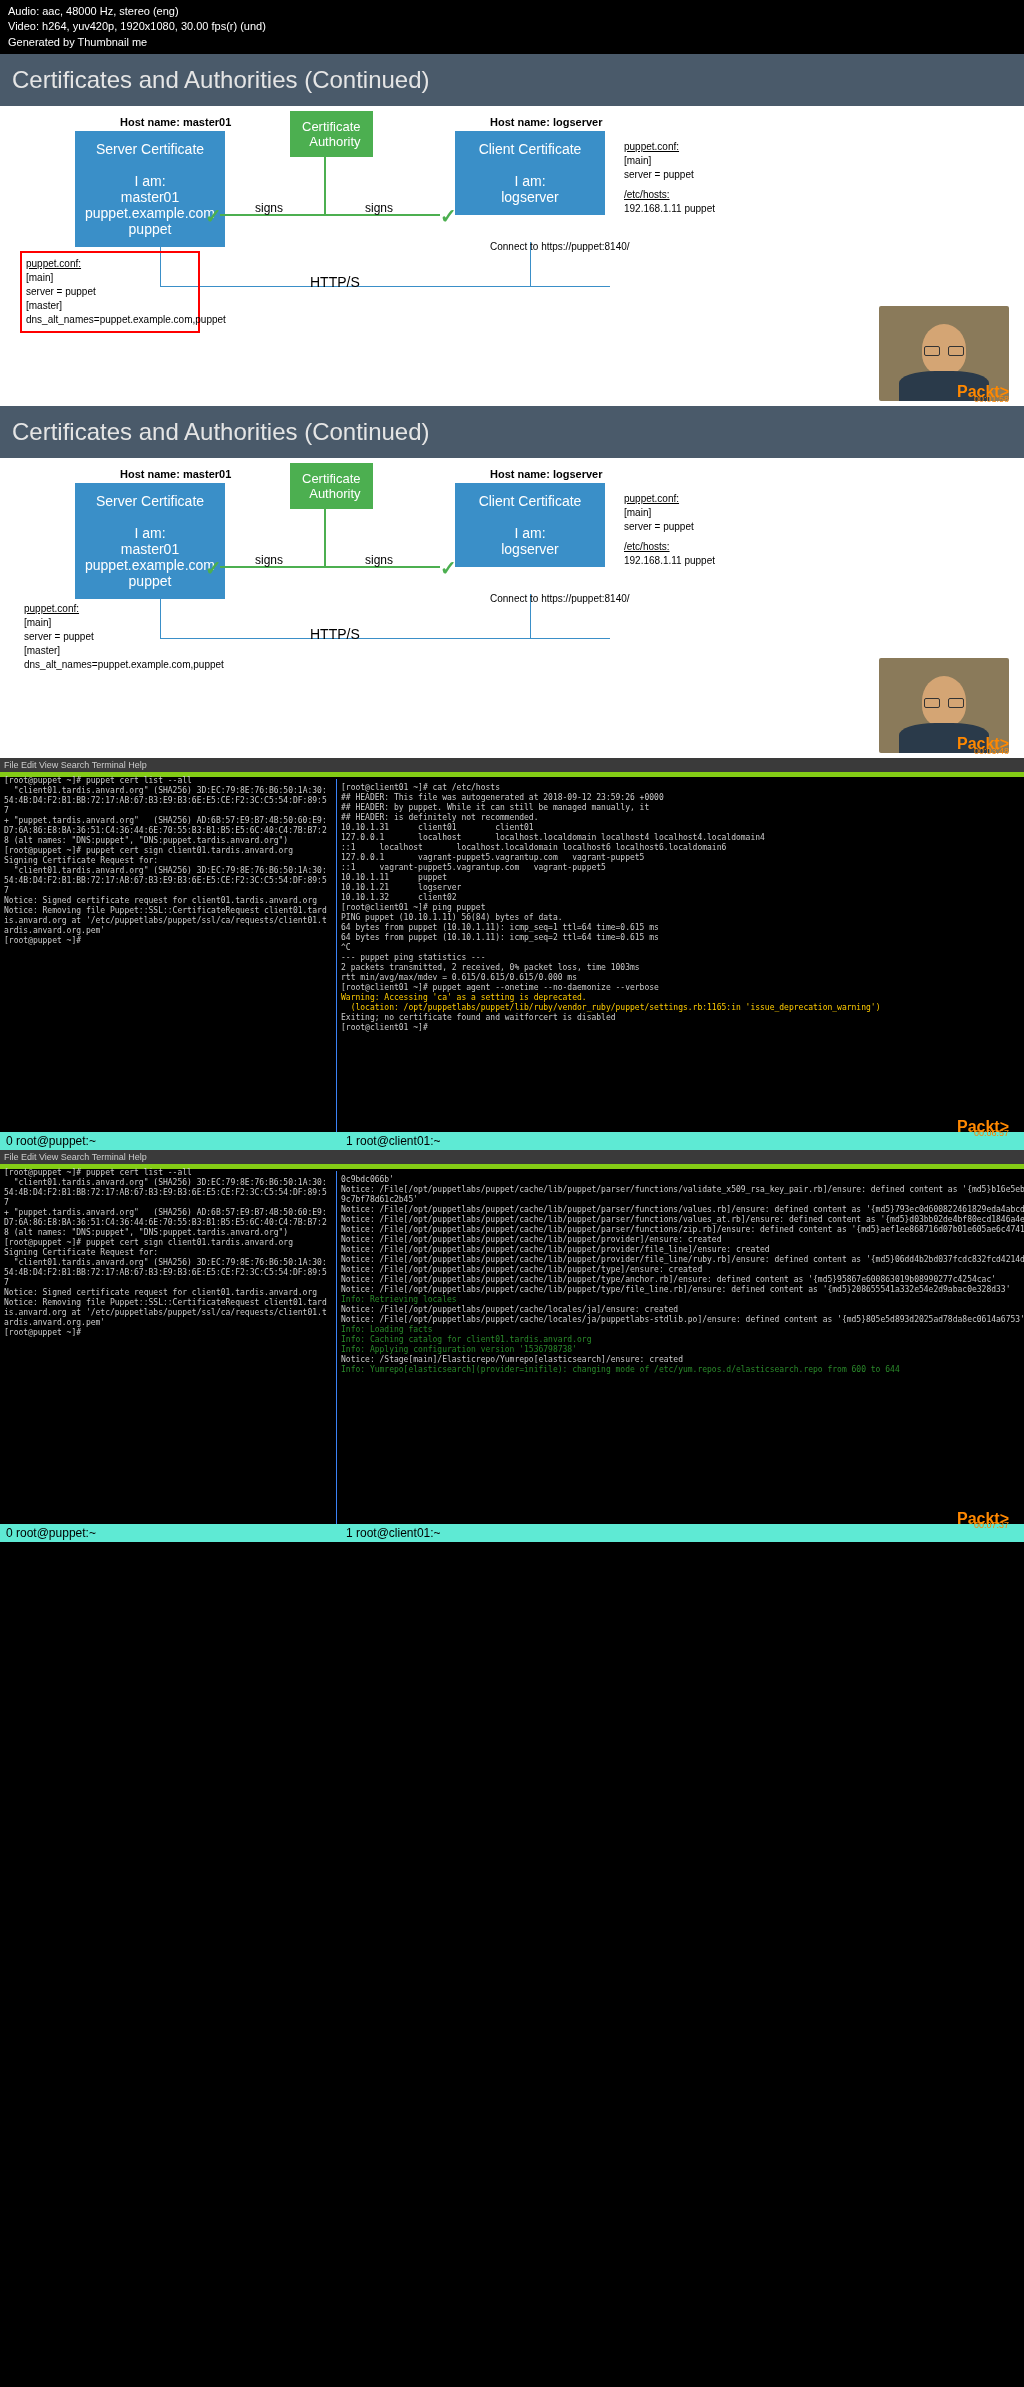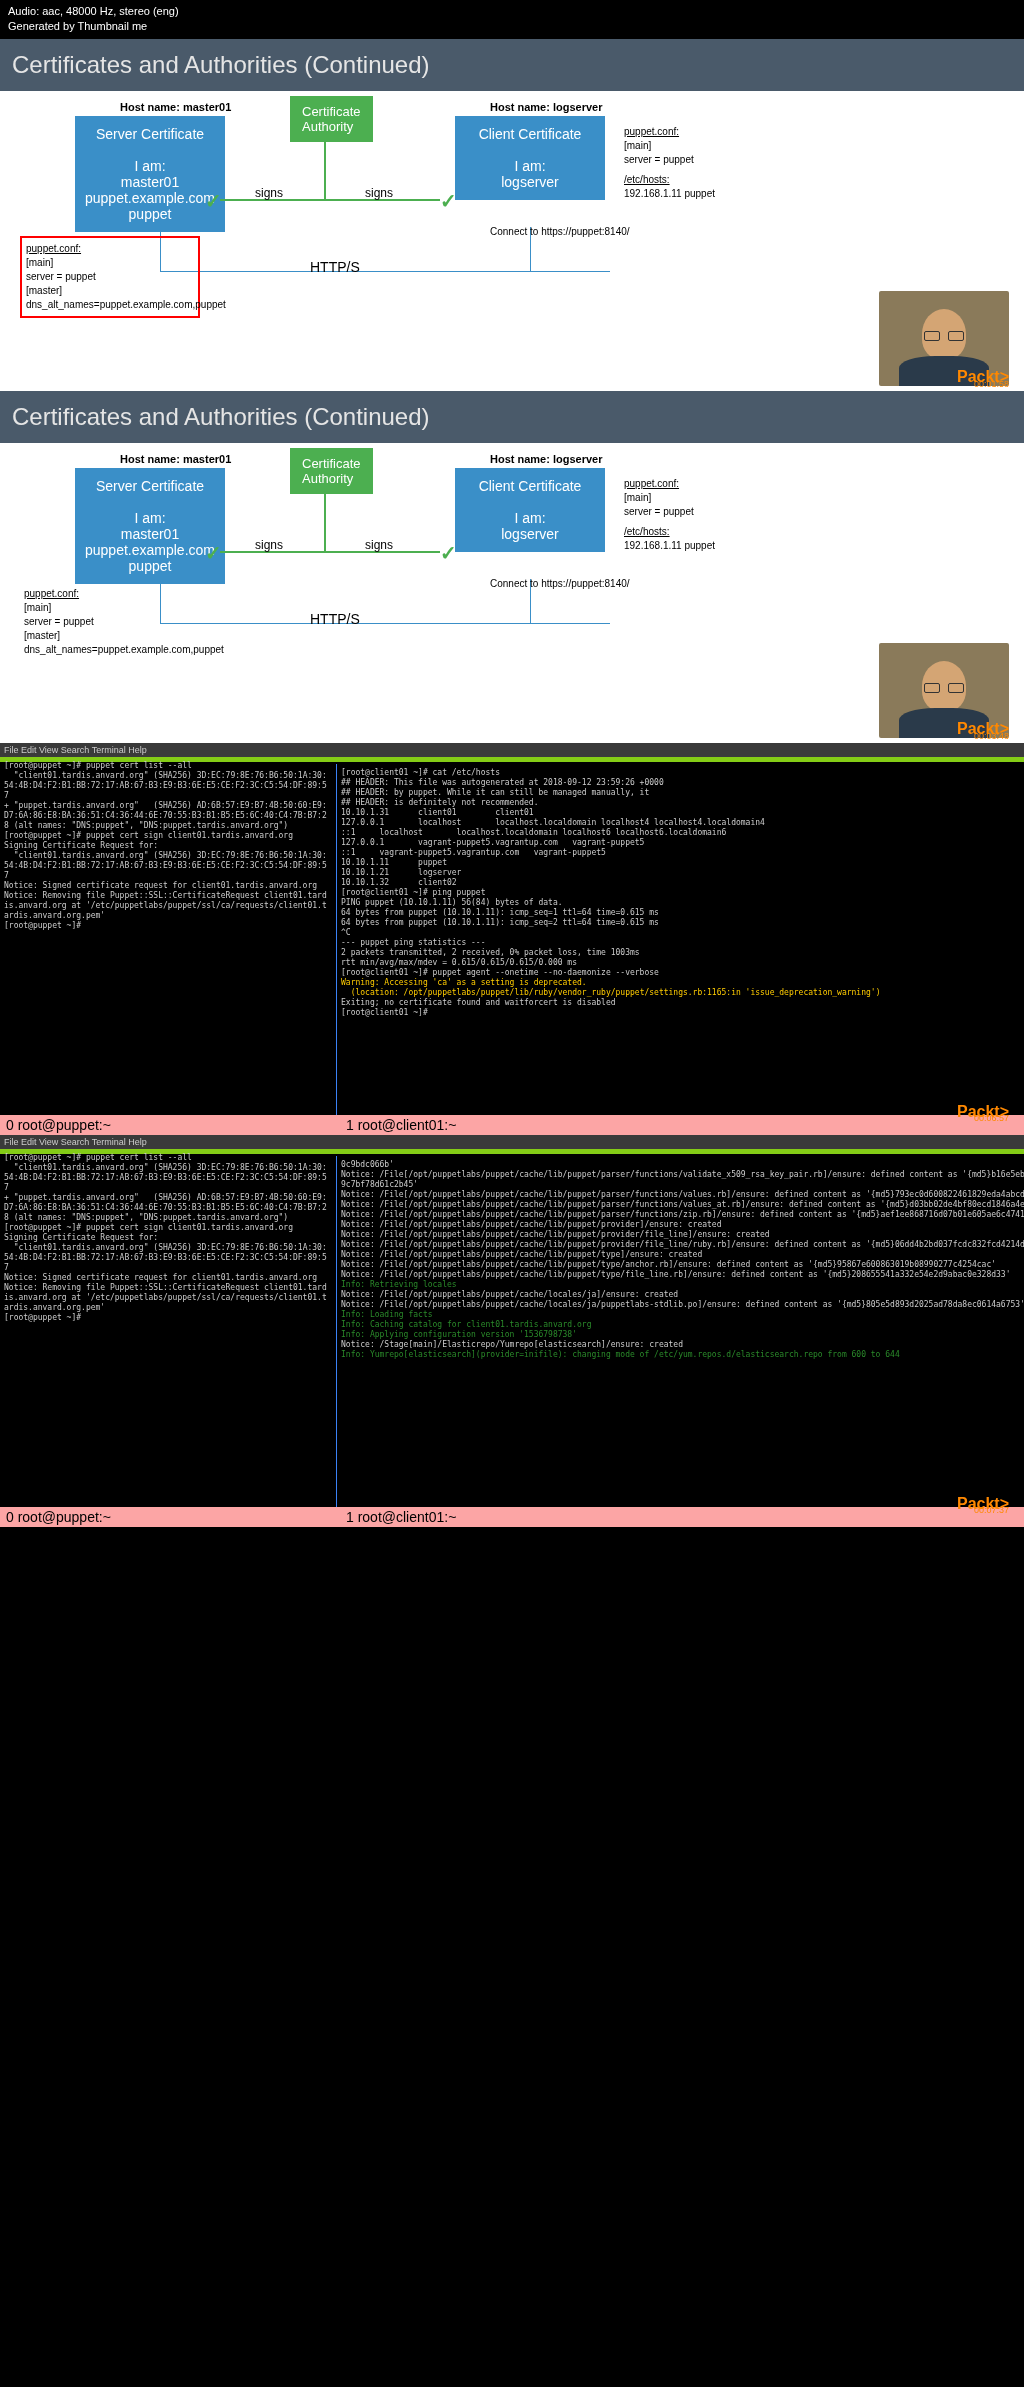--- a/index.html
+++ b/index.html
@@ -7,21 +7,21 @@
 .info-header { background: #000; color: #fff; padding: 4px 8px; font-size: 11px; line-height: 1.4; }
 .slide { background: #fff; color: #000; position: relative; }
 .slide-title { background: #4a5a6a; color: #e5e5e5; text-align: left; padding: 12px; font-size: 24px; font-weight: normal; }
 .diagram { padding: 30px 20px 20px; position: relative; height: 300px; }
 .hostname { font-size: 11px; font-weight: bold; position: absolute; }
 .hn1 { left: 120px; top: 10px; }
 .hn2 { left: 490px; top: 10px; }
 .cert-box { position: absolute; background: #3a8fc8; color: #fff; text-align: center; padding: 10px; width: 150px; font-size: 14px; }
 .server-cert { left: 75px; top: 25px; }
 .client-cert { left: 455px; top: 25px; }
-.ca-box { position: absolute; background: #4caf50; color: #fff; text-align: left; padding: 8px 12px; left: 290px; top: 5px; font-size: 13px; }
+.ca-box { position: absolute; background: #4caf50; color: #fff; text-align: right; padding: 8px 12px; left: 290px; top: 5px; font-size: 13px; }
 .check { color: #4caf50; font-size: 20px; font-weight: bold; }
 .check-l { position: absolute; left: 205px; top: 98px; }
 .check-r { position: absolute; left: 440px; top: 98px; }
 .signs { position: absolute; font-size: 12px; top: 95px; }
 .signs-l { left: 255px; }
 .signs-r { left: 365px; }
 .line-green { position: absolute; background: #4caf50; }
 .line-blue { position: absolute; background: #3a8fc8; }
 .lg-v { width: 2px; height: 60px; left: 324px; top: 48px; }
 .lg-h { height: 2px; width: 220px; left: 220px; top: 108px; }
@@ -41,32 +41,33 @@
 .glasses::before, .glasses::after { content: ''; position: absolute; width: 14px; height: 8px; border: 1px solid #333; border-radius: 2px; }
 .glasses::after { right: 0; }
 .body { width: 90px; height: 30px; background: #2a3a4a; position: absolute; bottom: 0; left: 20px; border-radius: 40% 40% 0 0; }
 .watermark { position: absolute; right: 15px; bottom: 5px; color: #ff8800; font-size: 16px; font-weight: bold; z-index: 2; }
 .timestamp { position: absolute; right: 15px; bottom: 2px; color: #ff8800; font-size: 9px; z-index: 3; }
 .terminal-section { background: #000; position: relative; height: 392px; }
 .term-menu { background: #3a3a3a; color: #ccc; font-size: 9px; padding: 2px 4px; border-bottom: 5px solid #84cc16; }
 .term-pane { position: absolute; font-family: monospace; font-size: 8px; color: #ccc; padding: 4px; line-height: 1.25; white-space: pre-wrap; word-break: break-all; }
 .tp-left { left: 0; top: 14px; width: 334px; height: 360px; }
 .tp-right { left: 336px; top: 21px; width: 744px; height: 360px; border-left: 1px solid #3b82f6; }
-.term-status { position: absolute; bottom: 0; left: 0; width: 100%; background: #fca5a5; color: #000; font-size: 14px; padding: 2px 6px; display: flex; }
+.term-status { position: absolute; bottom: 0; left: 0; width: 100%; background: #5eead4; color: #000; font-size: 12px; padding: 2px 6px; display: flex; }
 .ts-l { width: 340px; }
 .ts-r { flex: 1; }
 .yellow { color: #ffcc00; }
 .dkgreen { color: #2a8a2a; }
 u { text-decoration: underline; }
 </style>
 </head>
 <body>
 
 <div class="info-header">
   <div>Audio: aac, 48000 Hz, stereo (eng)</div>
+  <div>Video: h264, yuv420p, 1920x1080, 30.00 fps(r) (und)</div>
   <div>Generated by Thumbnail me</div>
 </div>
 
 <div class="slide">
   <div class="slide-title">Certificates and Authorities (Continued)</div>
   <div class="diagram">
     <div class="hostname hn1">Host name: master01</div>
     <div class="hostname hn2">Host name: logserver</div>
     <div class="cert-box server-cert">
       <div>Server Certificate</div><br>

